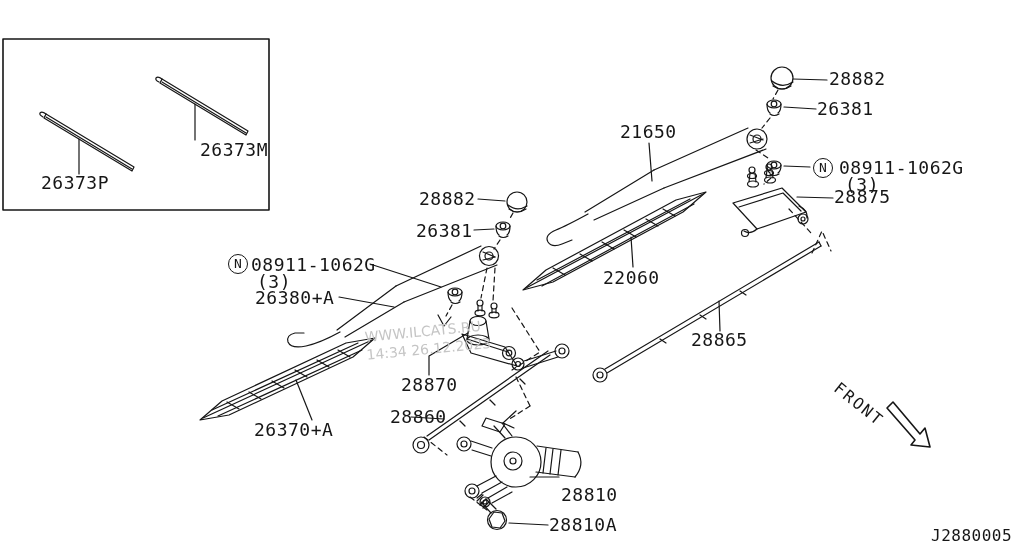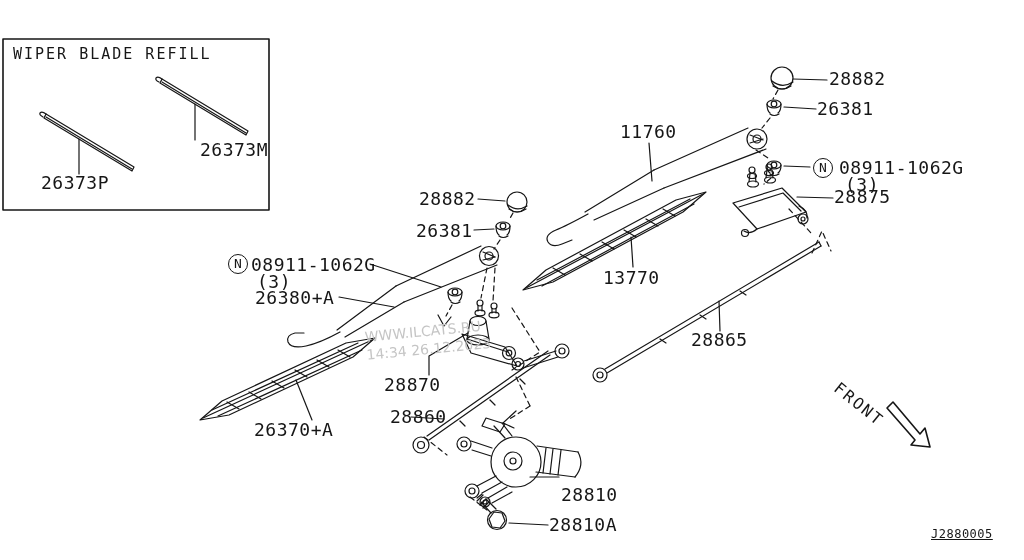--- a/index.html
+++ b/index.html
@@ -10,21 +10,21 @@
   svg .thick{stroke-width:1.6;}
   svg .dash{stroke-dasharray:5 4;}
   .pn{position:absolute;font-size:18px;letter-spacing:0.5px;white-space:nowrap;line-height:1;}
   .boxtitle{position:absolute;font-size:15px;letter-spacing:2px;white-space:nowrap;line-height:1;}
   .ncirc{position:absolute;width:20px;height:20px;border:1.6px solid #161616;border-radius:50%;
          box-sizing:border-box;font-size:13px;line-height:17px;text-align:center;}
   .wm{position:absolute;font-family:"DejaVu Sans",sans-serif;font-size:14px;line-height:1.3;
       color:#c5c5c5;transform:rotate(-5.5deg);transform-origin:left top;white-space:nowrap;}
   .front{position:absolute;font-size:16px;letter-spacing:2px;transform:rotate(39deg);
          transform-origin:left top;white-space:nowrap;line-height:1;}
-  .code{position:absolute;font-size:12px;letter-spacing:0.5px;white-space:nowrap;line-height:1;text-decoration:underline;}
+  .code{position:absolute;font-size:16px;letter-spacing:0.5px;white-space:nowrap;line-height:1;}
 </style>
 </head>
 <body>
 
 <div class="stage">
 
   <svg width="1024" height="560" viewBox="0 0 1024 560">
 
     <g>
       <rect class="thick" x="3" y="39" width="266" height="171"></rect>
@@ -250,39 +250,38 @@
         <path d="M477,501 l6,-6"></path>
         <path d="M477,498 l5,-4"></path>
       <line x1="548" y1="525" x2="509" y2="523"></line>
     </g>
 
     <g>
       <path class="thick" d="M893,402 L920,434 L925,428 L930,447 L911,445 L915,440 L887,408 Z"></path>
     </g>
   </svg>
 
-  <div class="boxtitle" style="left:13px;top:47px;">WIPER BLADE REFILL</div>
   <div class="pn" style="left:41px;top:174px;">26373P</div>
   <div class="pn" style="left:156px;top:141px;margin-left:44px;">26373M</div>
 
   <div class="pn" style="left:419px;top:190px;">28882</div>
   <div class="pn" style="left:416px;top:222px;">26381</div>
   <div class="ncirc" style="left:228px;top:254px;">N</div>
   <div class="pn" style="left:251px;top:256px;">08911-1062G</div>
   <div class="pn" style="left:257px;top:273px;">(3)</div>
   <div class="pn" style="left:255px;top:289px;">26380+A</div>
   <div class="pn" style="left:254px;top:421px;">26370+A</div>
 
-  <div class="pn" style="left:384px;top:376px;">28870</div>
+  <div class="pn" style="left:401px;top:376px;">28870</div>
   <div class="pn" style="left:350px;top:408px;margin-left:40px;">28860</div>
   <div class="pn" style="left:561px;top:486px;">28810</div>
   <div class="pn" style="left:549px;top:516px;">28810A</div>
 
-  <div class="pn" style="left:620px;top:123px;">11760</div>
-  <div class="pn" style="left:603px;top:269px;">13770</div>
+  <div class="pn" style="left:620px;top:123px;">21650</div>
+  <div class="pn" style="left:603px;top:269px;">22060</div>
   <div class="pn" style="left:829px;top:70px;">28882</div>
   <div class="pn" style="left:817px;top:100px;">26381</div>
   <div class="ncirc" style="left:813px;top:158px;">N</div>
   <div class="pn" style="left:839px;top:159px;">08911-1062G</div>
   <div class="pn" style="left:845px;top:176px;">(3)</div>
   <div class="pn" style="left:834px;top:188px;">28875</div>
   <div class="pn" style="left:691px;top:331px;">28865</div>
 
   <div class="front" style="left:841px;top:380px;">FRONT</div>
   <div class="code" style="left:931px;top:528px;">J2880005</div>

